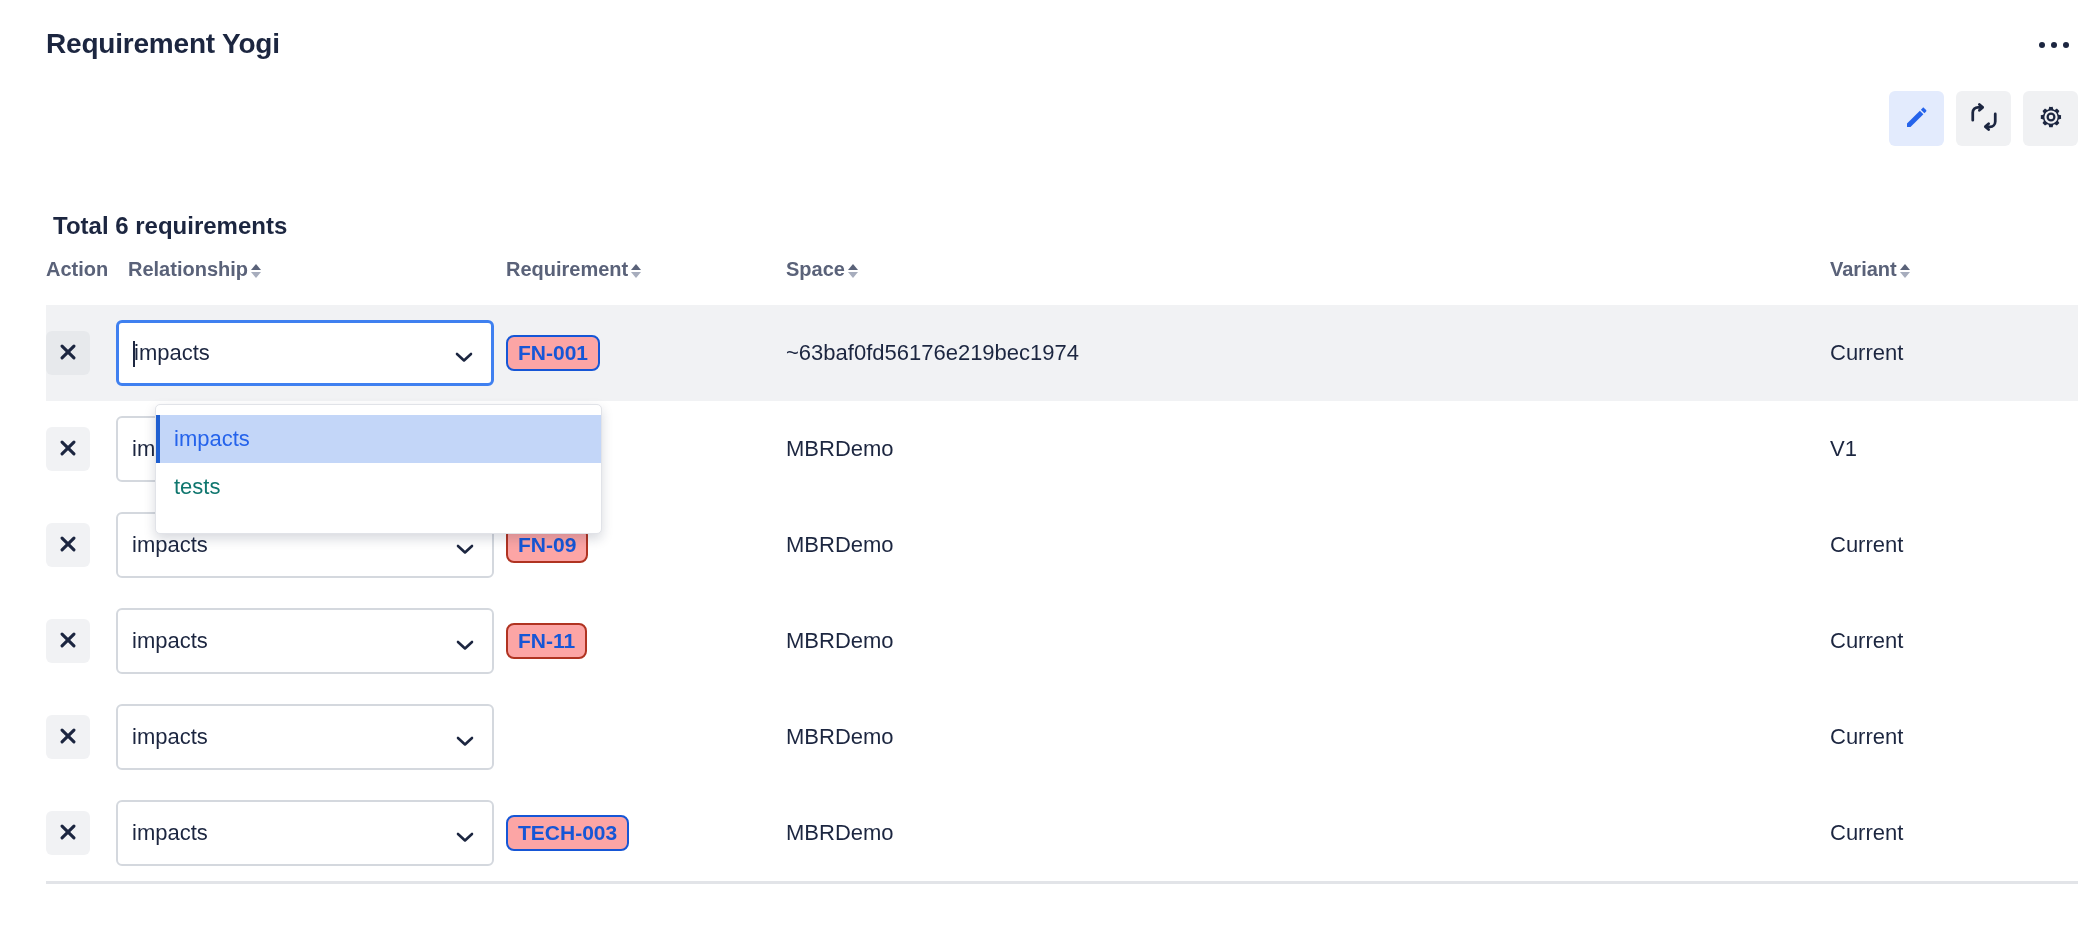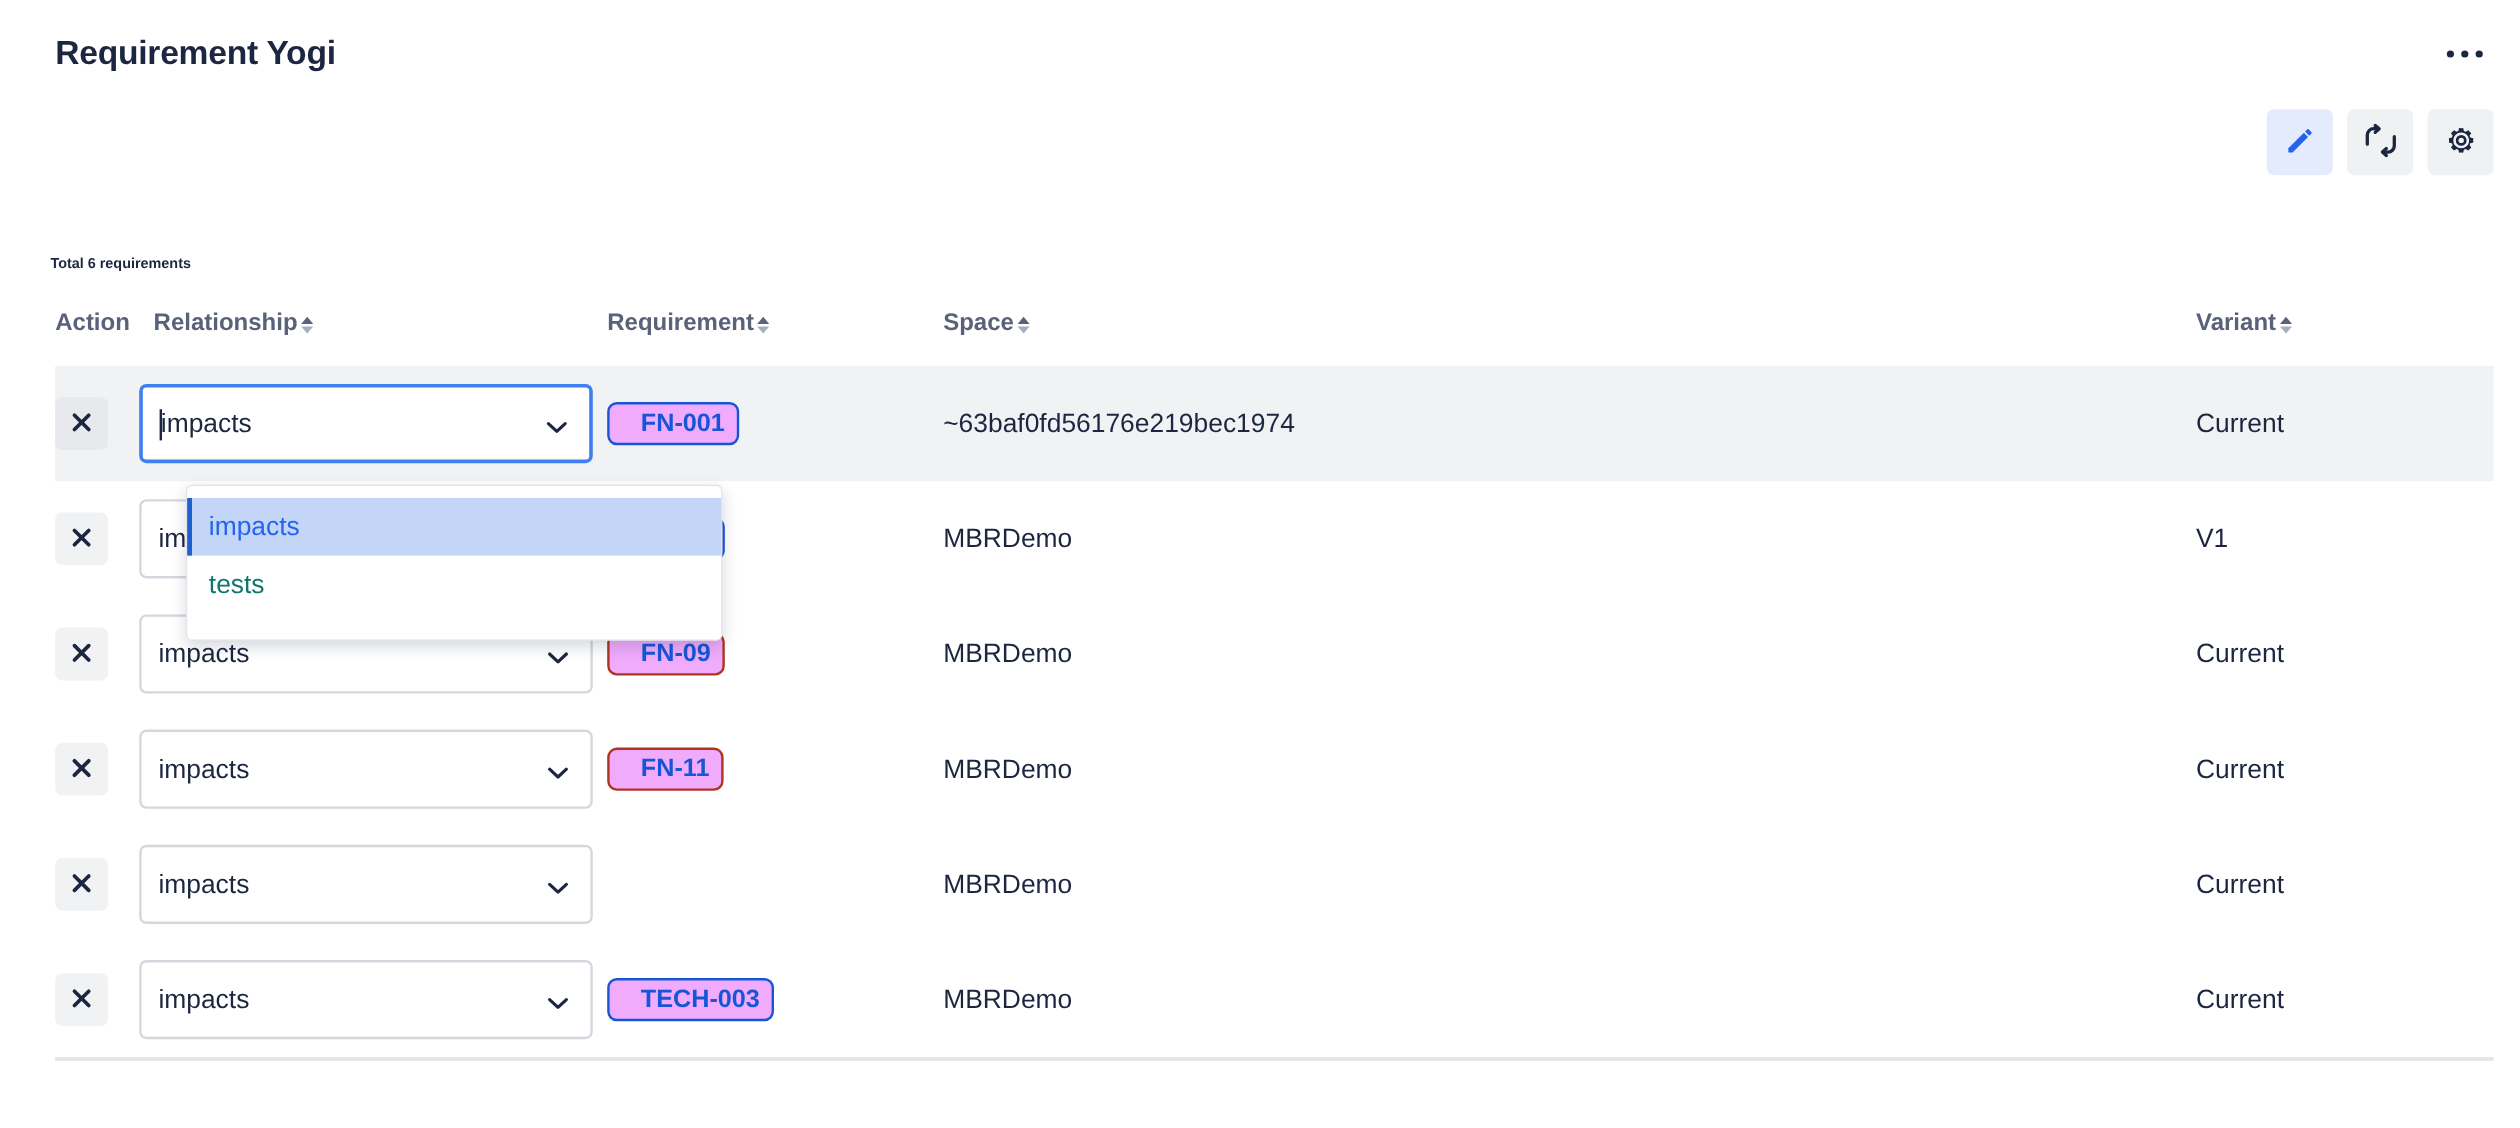--- a/index.html
+++ b/index.html
@@ -64,23 +64,23 @@
     justify-content: center;
     cursor: pointer;
     border: none;
     padding: 0;
   }
   .tool-btn.active { background: #e3ebfd; }
 
   
   .total-line {
     position: absolute;
-    left: 42px;
+    left: 53px;
     top: 212px;
-    font-size: 12px;
+    font-size: 24px;
     font-weight: bold;
     color: #1c2640;
   }
 
   
   .table-wrap {
     position: absolute;
     left: 46px;
     top: 258px;
     width: 2032px;
@@ -192,22 +192,22 @@
     position: relative;
     top: 1px;
   }
 
   .badge {
     font-size: 21px;
     font-weight: bold;
     color: #1656d6;
     border: 2px solid #1656d6;
     border-radius: 8px;
-    padding: 4px 10px 5px 26px;
-    background: #f0abfc;
+    padding: 4px 10px 5px 10px;
+    background: #fca5a5;
     line-height: 1.12;
     white-space: nowrap;
     cursor: pointer;
   }
   .badge.red { border-color: #b03321; }
 
   .space-txt, .variant-txt {
     font-size: 22px;
     color: #1c2640;
   }

